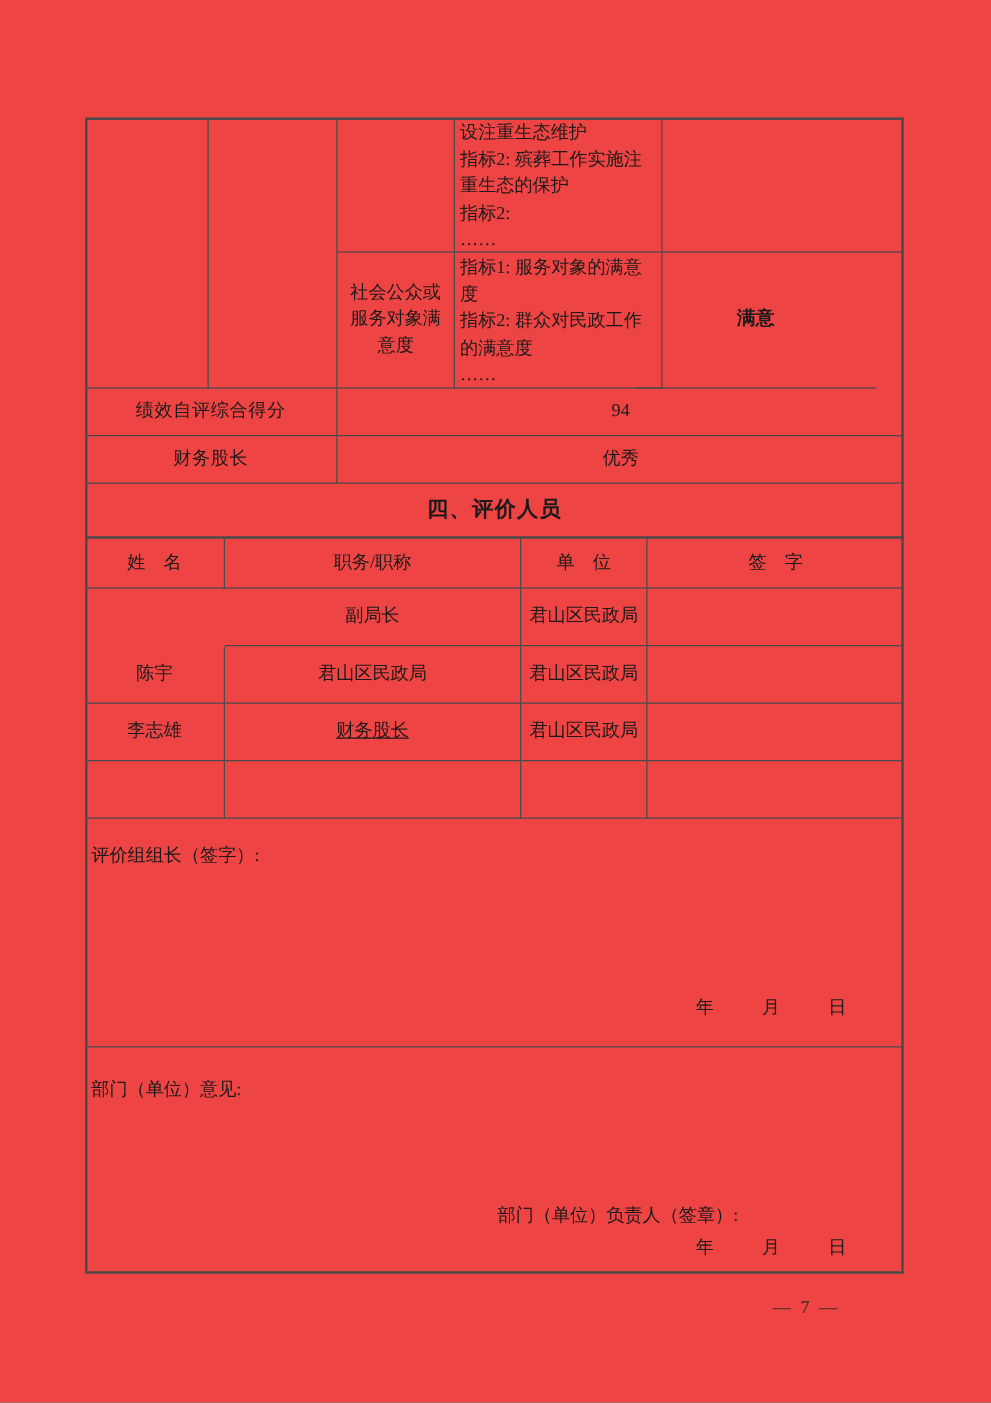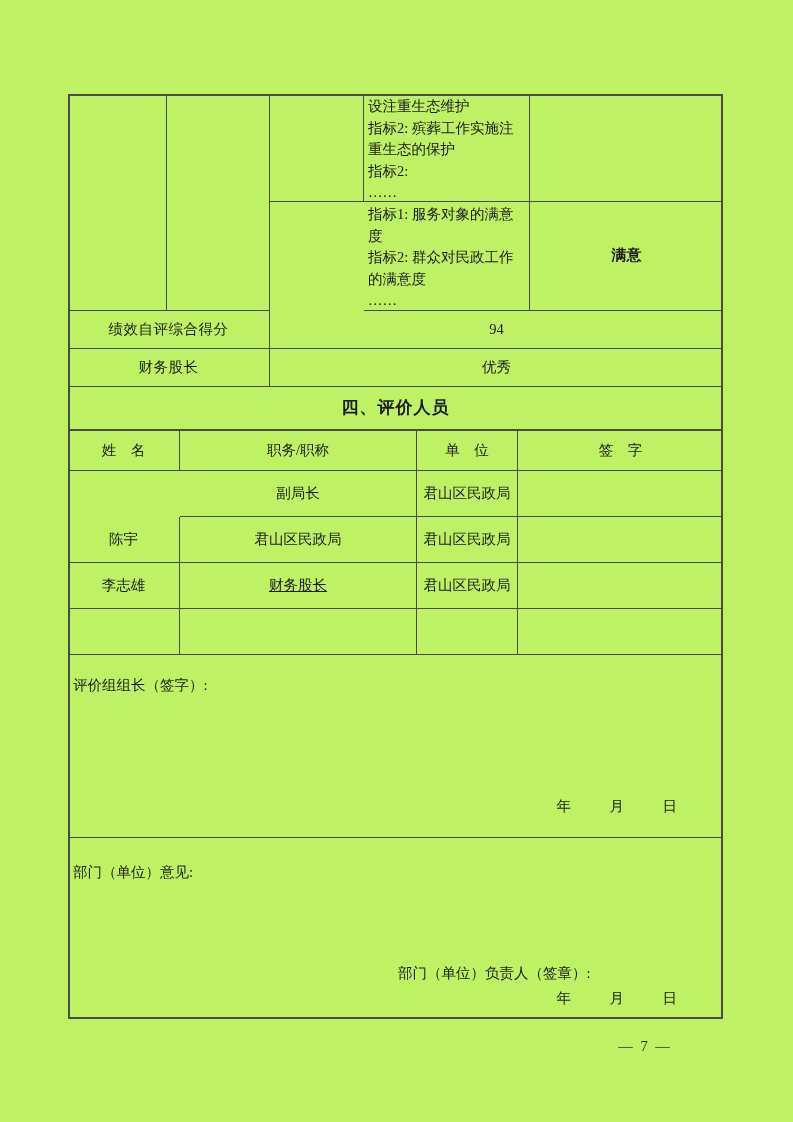--- a/index.html
+++ b/index.html
@@ -1,19 +1,19 @@
 <!DOCTYPE html>
 <html><head>
 <meta charset="utf-8">
 <style>
   html,body{margin:0;padding:0;background:#888;}
   .page{
     position:relative;
     width:793px;height:1122px;
-    background:#bef264;
+    background:#ef4444;
     font-family:"Liberation Serif","DejaVu Serif",serif;
     color:#1a1a1a;
     overflow:hidden;
   }
   .cell{
     position:absolute;
     box-sizing:border-box;
     font-size:14.5px;
     line-height:21.5px;
     color:#1a1a1a;
@@ -52,26 +52,29 @@
   <div class="cell br bb" style="left:167px;top:94px;width:103px;height:217px;"></div>
 
   <div class="cell br bb" style="left:270px;top:94px;width:94px;height:108px;"></div>
   <div class="cell br bb indicator-text" style="left:364px;top:94px;width:166px;height:108px;">设注重生态维护
 指标2: 殡葬工作实施注
 重生态的保护
 指标2:
 ……</div>
   <div class="cell bb" style="left:530px;top:94px;width:193px;height:108px;"></div>
 
+  <div class="cell br bb center pre" style="left:270px;top:202px;width:94px;height:109px;">社会公众或
+服务对象满
+意度</div>
   <div class="cell br bb indicator-text" style="left:364px;top:202px;width:166px;height:109px;">指标1: 服务对象的满意
 度
 指标2: 群众对民政工作
 的满意度
 ……</div>
-  <div class="cell bb center bold" style="left:530px;top:202px;width:193px;height:109px;font-size:15px;">满意</div>
+  <div class="cell bb center bold" style="left:508px;top:202px;width:193px;height:109px;font-size:15px;">满意</div>
 
   <div class="cell br bb center label-cell" style="left:68px;top:311px;width:202px;height:38px;">绩效自评综合得分</div>
   <div class="cell bb center" style="left:270px;top:311px;width:453px;height:38px;">94</div>
 
   <div class="cell br bb center label-cell" style="left:68px;top:349px;width:202px;height:38px;">财务股长</div>
   <div class="cell bb center" style="left:270px;top:349px;width:453px;height:38px;">优秀</div>
 
   <div class="cell bb2 center band-title" style="left:68px;top:387px;width:655px;height:44px;text-align:center;">四、评价人员</div>
 
   <div class="cell br bb center" style="left:68px;top:431px;width:112px;height:40px;">姓　名</div>

